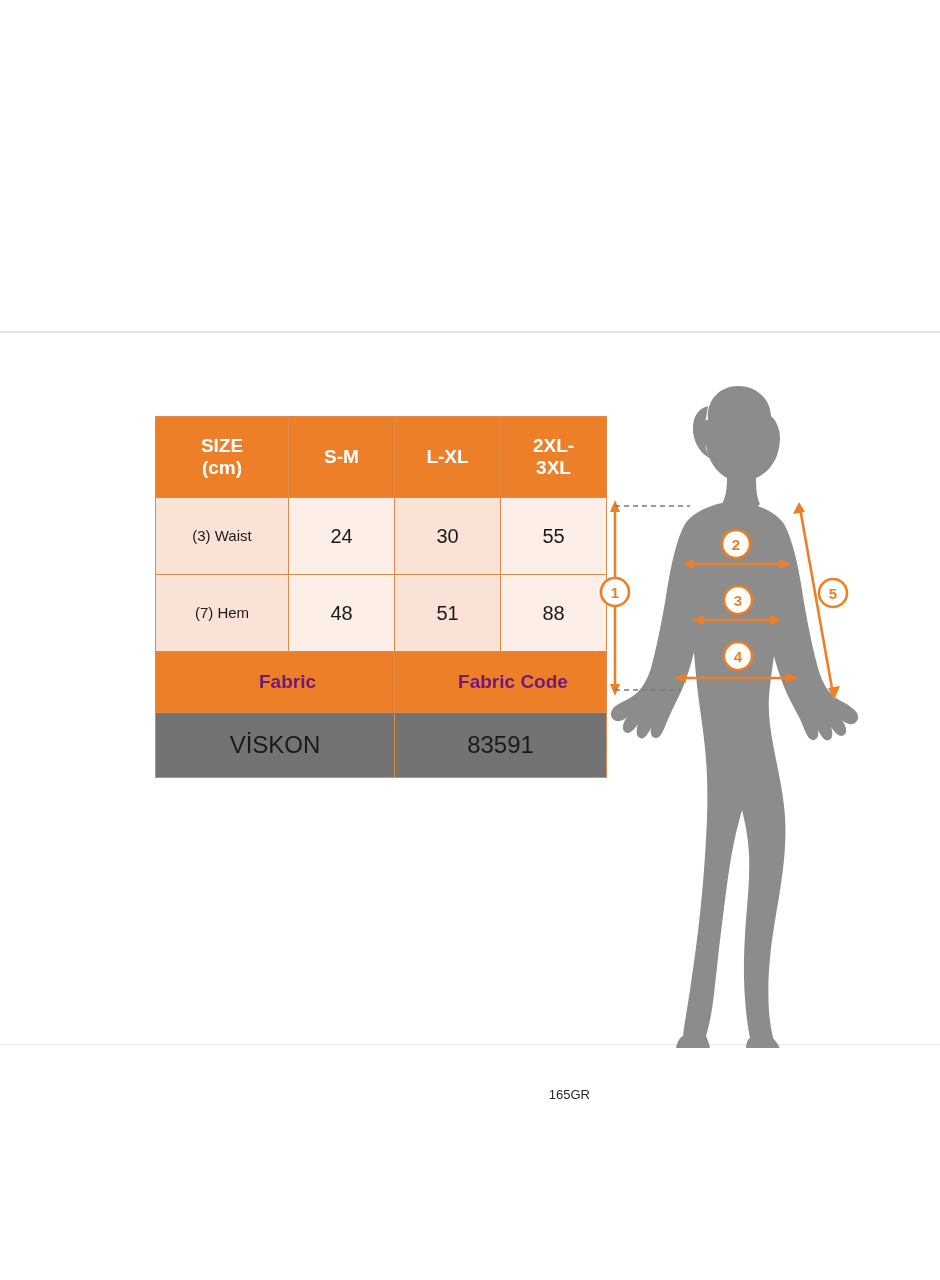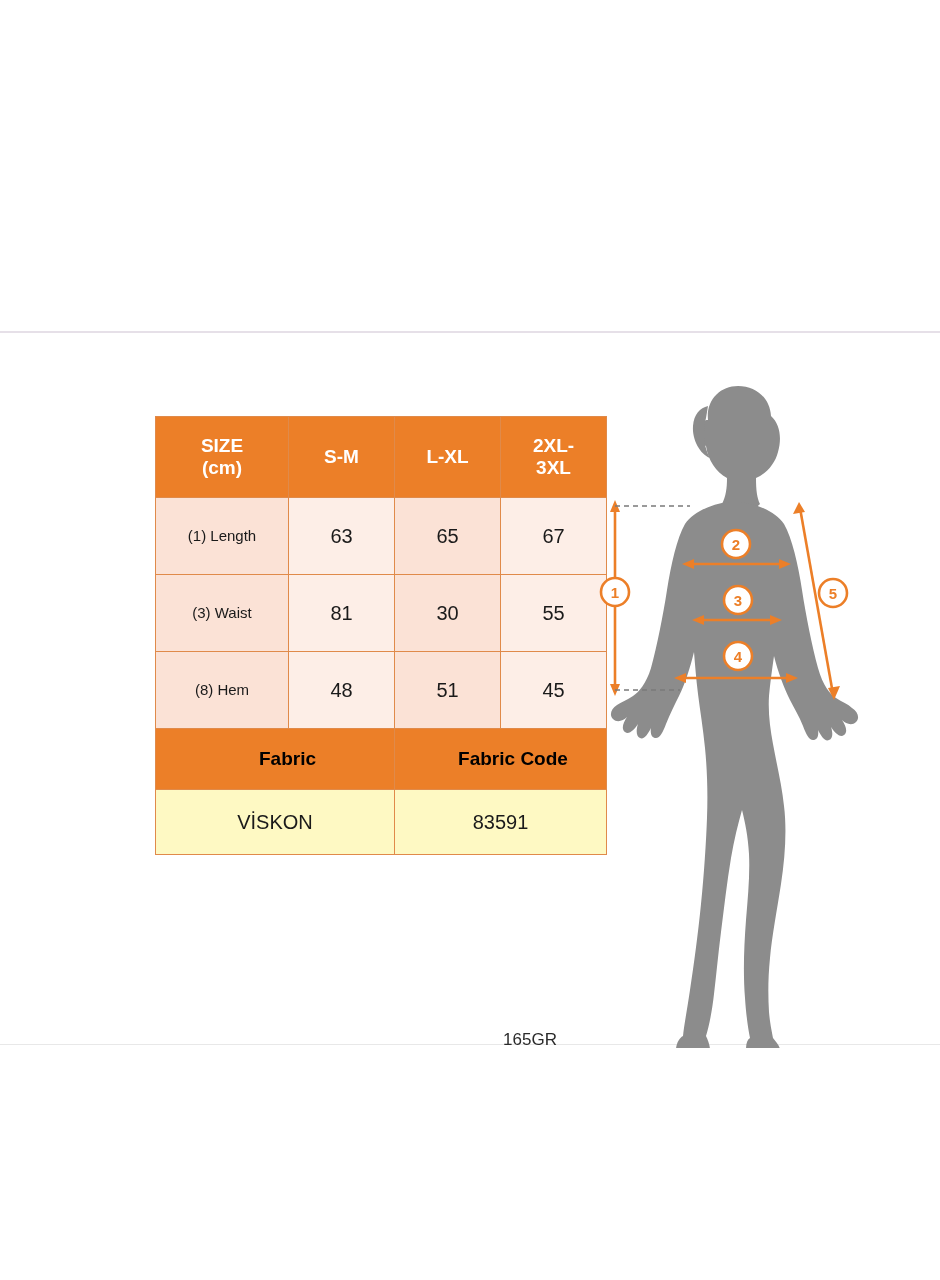--- a/index.html
+++ b/index.html
@@ -77,40 +77,40 @@
     background: #fdeee7;
     color: #1a1a1a;
     font-size: 20px;
   }
   tbody td.val.alt {
     background: #fbe2d6;
   }
 
   tfoot td.foot-head {
     background: #ec7f28;
-    color: #000000;
+    color: #701a75;
     font-size: 19px;
     font-weight: bold;
     height: 58px;
     padding-left: 26px;
   }
   tfoot td.foot-val {
-    background: #fef9c3;
+    background: #737373;
     color: #1a1a1a;
-    font-size: 20px;
+    font-size: 24px;
     height: 62px;
   }
 
   .weight-note {
     position: absolute;
     left: 470px;
-    top: 982px;
+    top: 1039px;
     width: 120px;
-    text-align: center;
-    font-size: 17px;
+    text-align: right;
+    font-size: 13px;
     color: #2b2b2b;
   }
 
   
   .figure-panel {
     position: absolute;
     left: 580px;
     top: 330px;
     width: 330px;
     height: 670px;
@@ -136,36 +136,30 @@
           <th class="col-v">S-M</th>
           <th class="col-v">L-XL</th>
           <th class="col-v">
             <span>2XL-</span><br>
             <span>3XL</span>
           </th>
         </tr>
       </thead>
       <tbody>
         <tr>
-          <td class="rowlabel">(1) Length</td>
-          <td class="val">63</td>
-          <td class="val alt">65</td>
-          <td class="val">67</td>
-        </tr>
-        <tr>
           <td class="rowlabel">(3) Waist</td>
-          <td class="val">81</td>
+          <td class="val">24</td>
           <td class="val alt">30</td>
           <td class="val">55</td>
         </tr>
         <tr>
-          <td class="rowlabel">(8) Hem</td>
+          <td class="rowlabel">(7) Hem</td>
           <td class="val">48</td>
           <td class="val alt">51</td>
-          <td class="val">45</td>
+          <td class="val">88</td>
         </tr>
       </tbody>
       <tfoot>
         <tr>
           <td class="foot-head" colspan="2">Fabric</td>
           <td class="foot-head" colspan="2">Fabric Code</td>
         </tr>
         <tr>
           <td class="foot-val" colspan="2">VİSKON</td>
           <td class="foot-val" colspan="2">83591</td>

